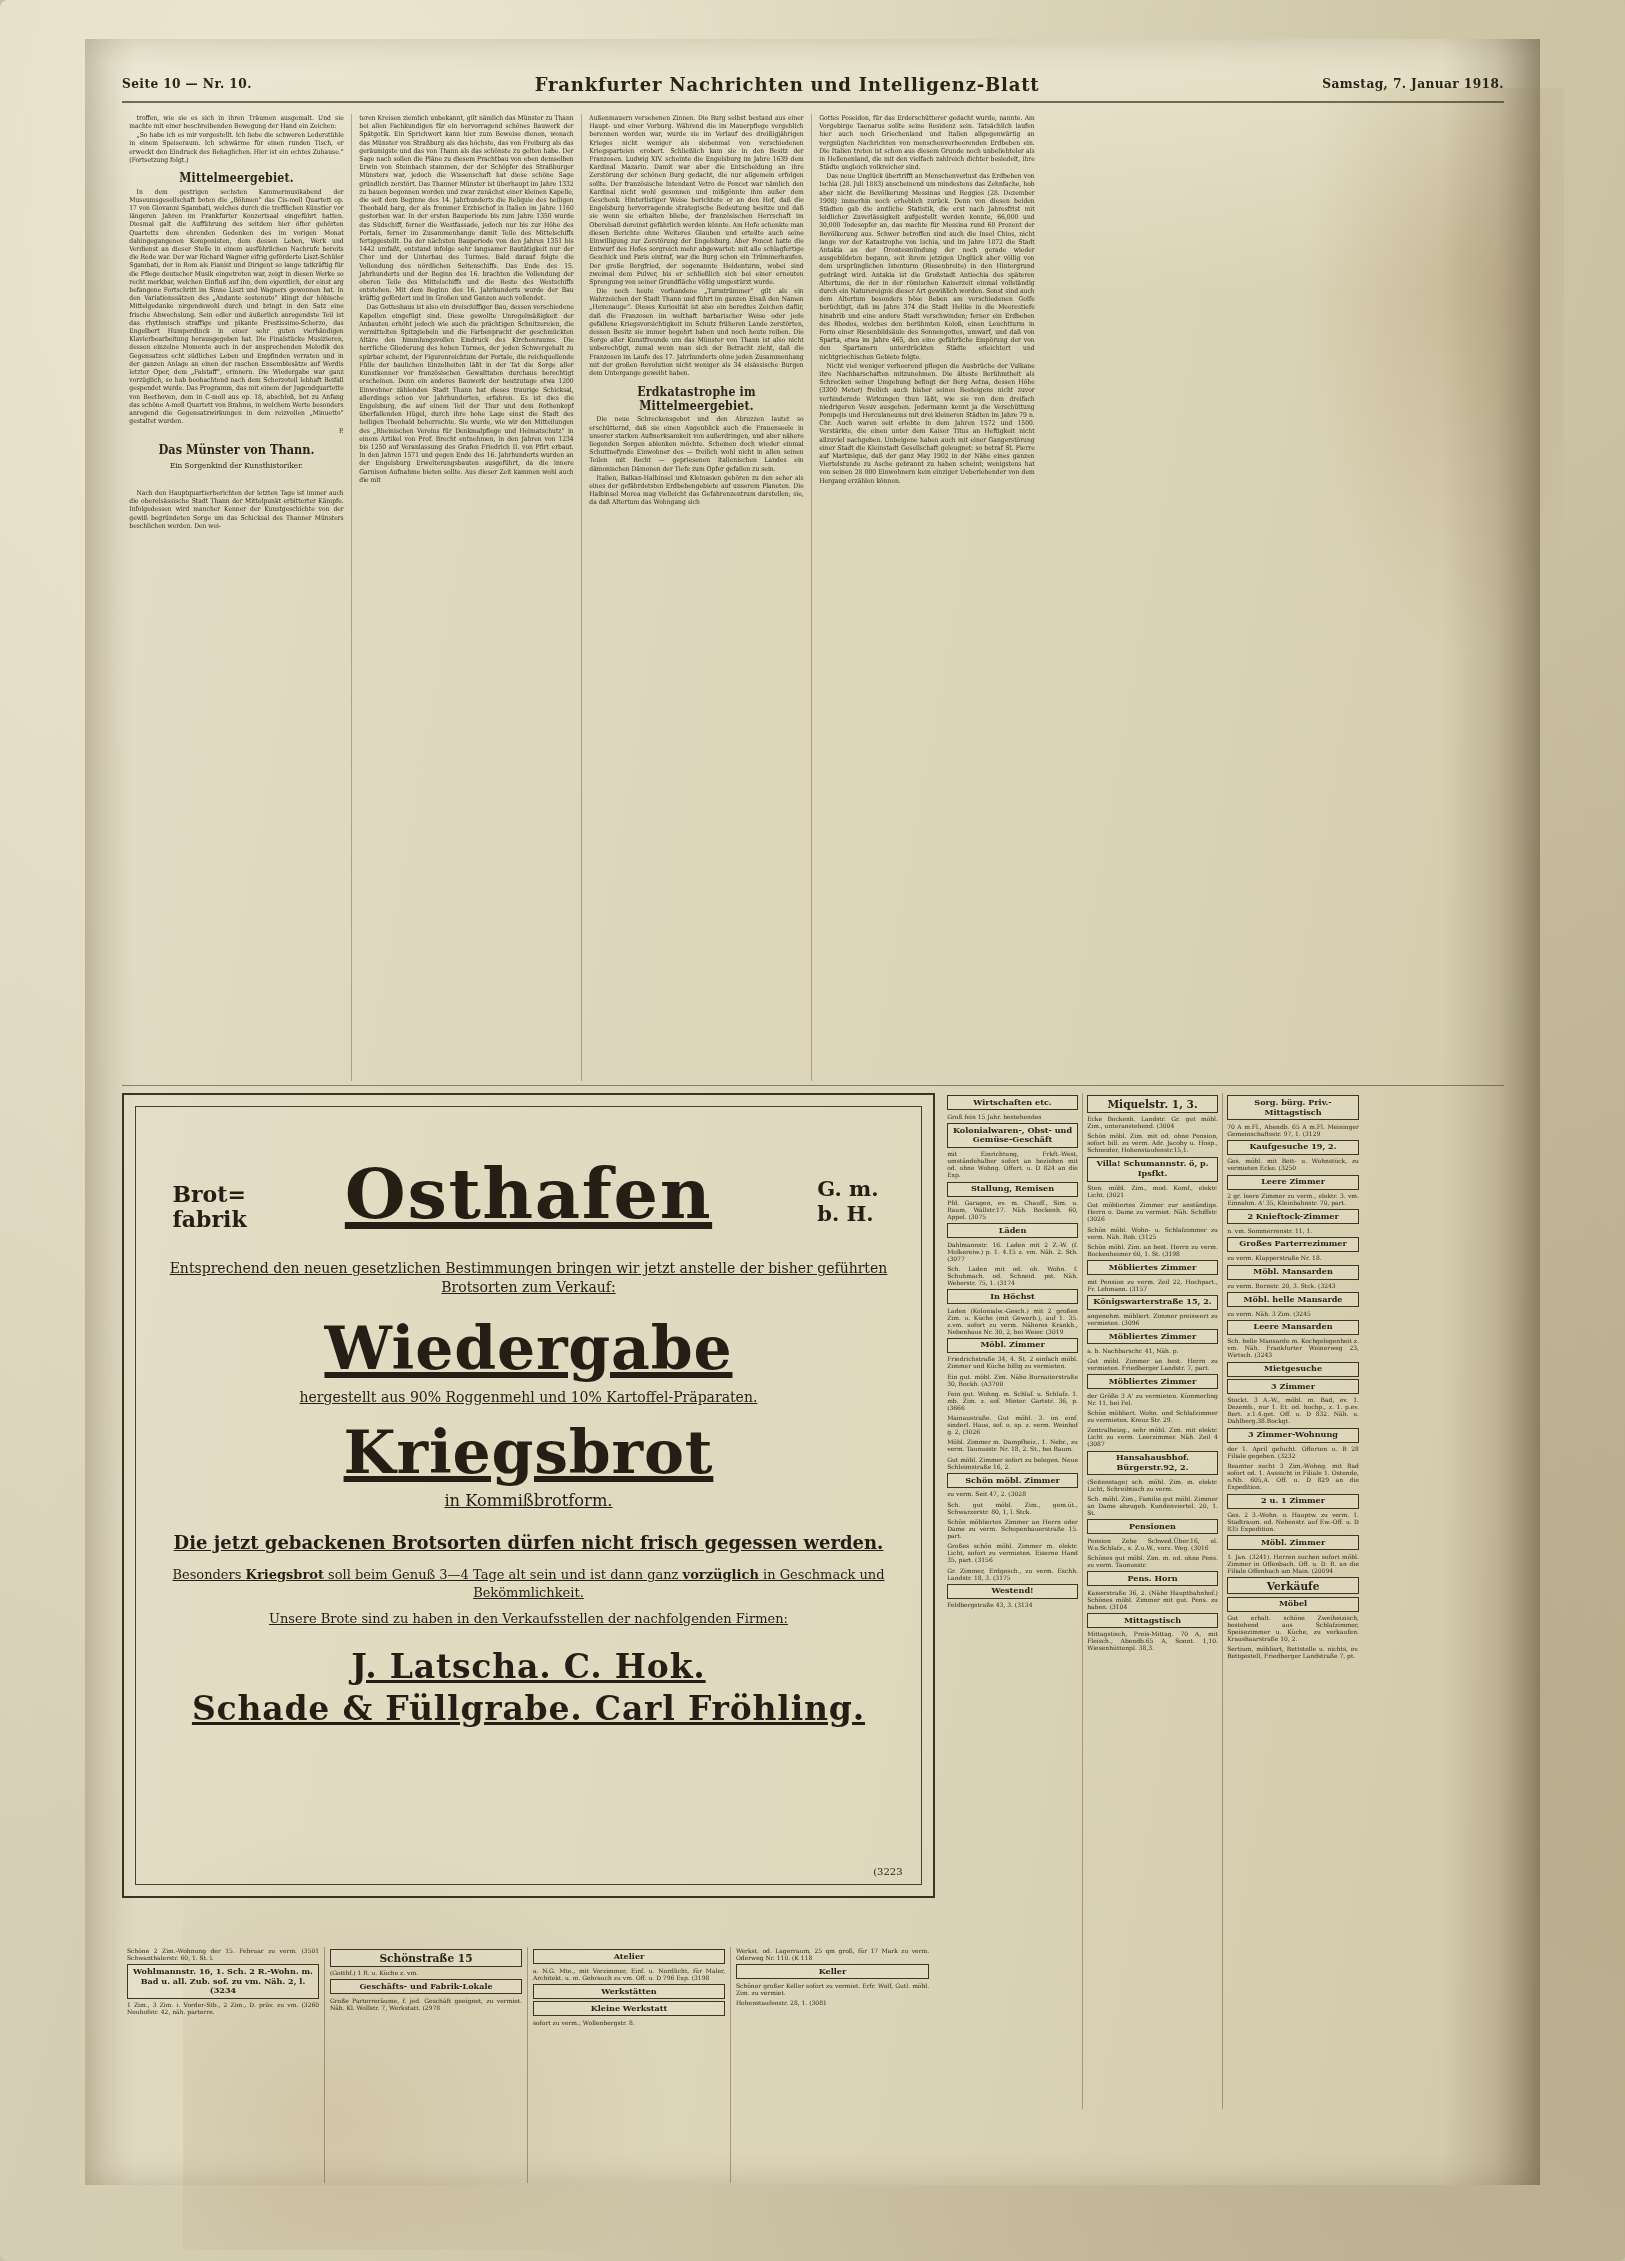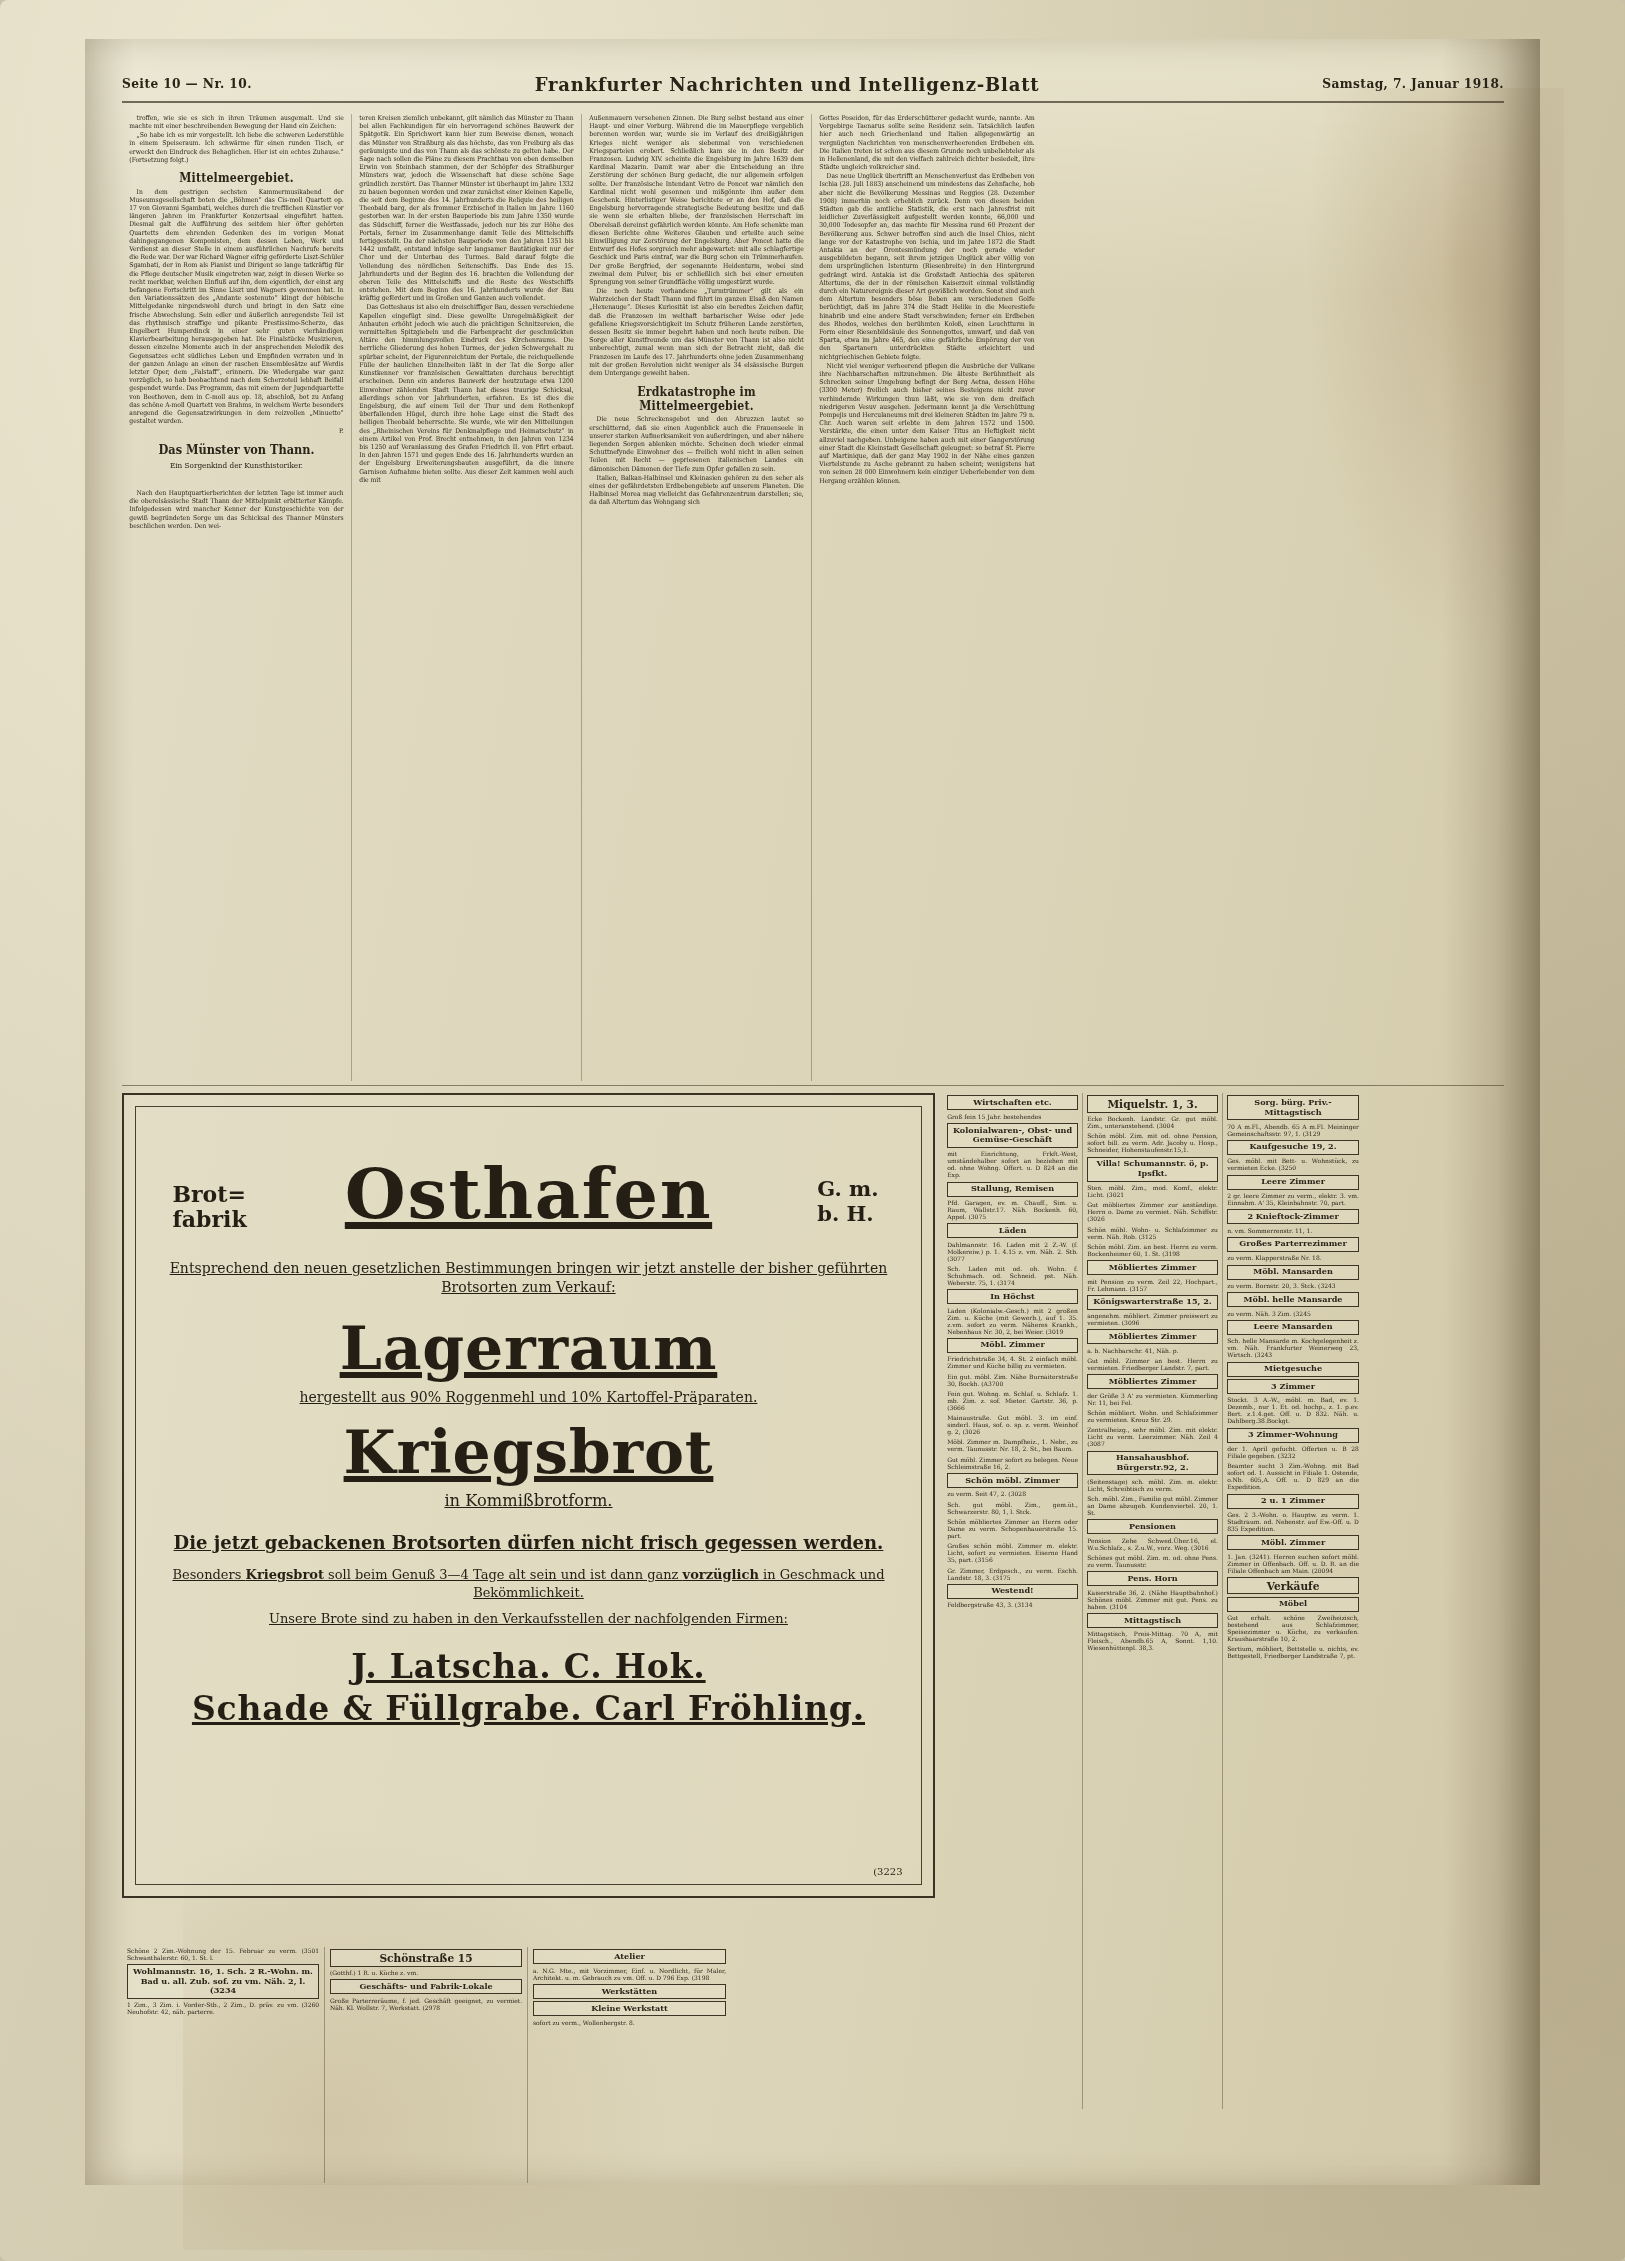--- a/index.html
+++ b/index.html
@@ -213,21 +213,21 @@
         <div class="brotfabrik">
           <div>Brot=</div>
           <div>fabrik</div>
         </div>
         <div class="gmbh">
           <div>G. m.</div>
           <div>b. H.</div>
         </div>
         <div class="osthafen">Osthafen</div>
         <div class="adline">Entsprechend den neuen gesetzlichen Bestimmungen bringen wir jetzt anstelle der bisher geführten Brotsorten zum Verkauf:</div>
-        <div class="roggen">Lagerraum</div>
+        <div class="roggen">Wiedergabe</div>
         <div class="small1">hergestellt aus 90% Roggenmehl und 10% Kartoffel-Präparaten.</div>
         <div class="kriegs">Kriegsbrot</div>
         <div class="small2">in Kommißbrotform.</div>
         <div class="small3">Die jetzt gebackenen Brotsorten dürfen nicht frisch gegessen werden.</div>
         <div class="small4">
           <span>Besonders </span><b>Kriegsbrot</b><span> soll beim Genuß 3—4 Tage alt sein und ist dann ganz </span><b>vorzüglich</b><span> in Geschmack und Bekömmlichkeit.</span>
         </div>
         <div class="small5">Unsere Brote sind zu haben in den Verkaufsstellen der nachfolgenden Firmen:</div>
         <div class="firms1">J. Latscha.    C. Hok.</div>
         <div class="firms2">Schade &amp; Füllgrabe.    Carl Fröhling.</div>
@@ -342,15 +342,21 @@
         <div class="cat">Geschäfts- und Fabrik-Lokale</div>
         <div class="ent">Große Parterreräume, f. jed. Geschäft geeignet, zu vermiet. Näh. Kl. Wollstr. 7, Werkstatt. (2978</div>
       </div>
       <div class="bcol">
         <div class="cat">Atelier</div>
         <div class="ent">a. N.G. Mte., mit Vorzimmer, Einf. u. Nordlicht, für Maler, Architekt. u. m. Gebrauch zu vm. Off. u. D 796 Exp. (3198</div>
         <div class="cat">Werkstätten</div>
         <div class="cat">Kleine Werkstatt</div>
         <div class="ent">sofort zu verm., Wollenbergstr. 8.</div>
       </div>
+      <div class="bcol">
+        <div class="ent">Werkst. od. Lagerraum, 25 qm groß, für 17 Mark zu verm. Oderweg Nr. 110.    (K 118</div>
+        <div class="cat">Keller</div>
+        <div class="ent">Schöner großer Keller sofort zu vermiet. Erfr. Wolf, Gutl. möbl. Zim. zu vermiet.</div>
+        <div class="ent">Hohenstaufenstr. 28, 1.  (3081</div>
+      </div>
     </div>
 </div>
 
 
 </body></html>

